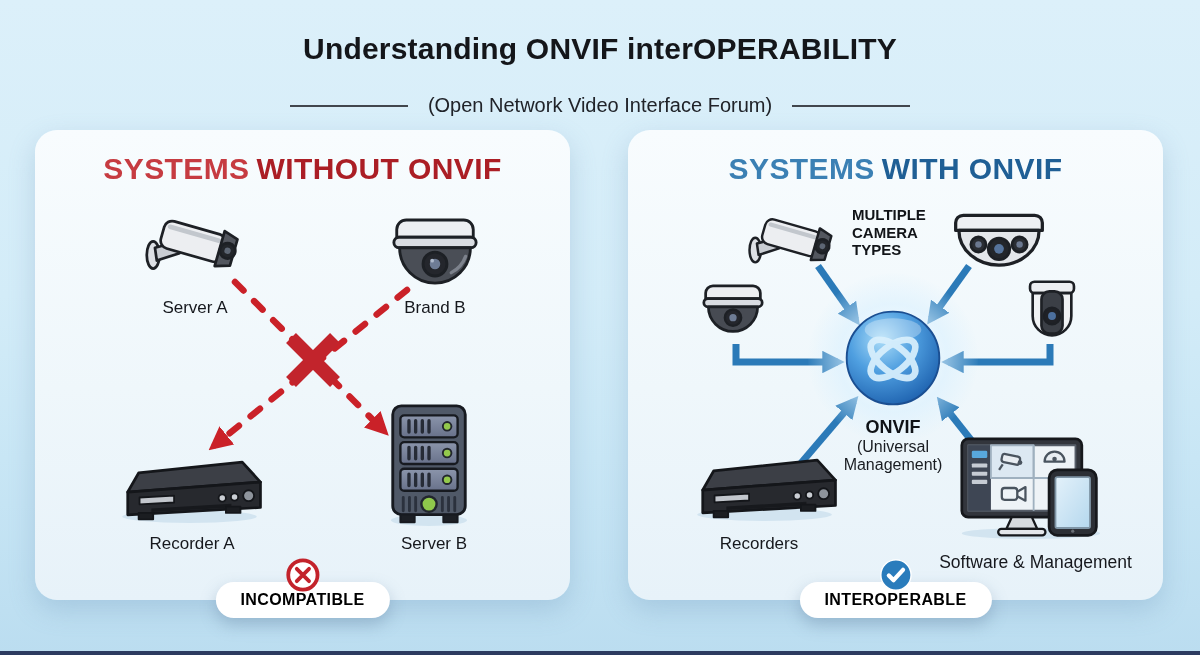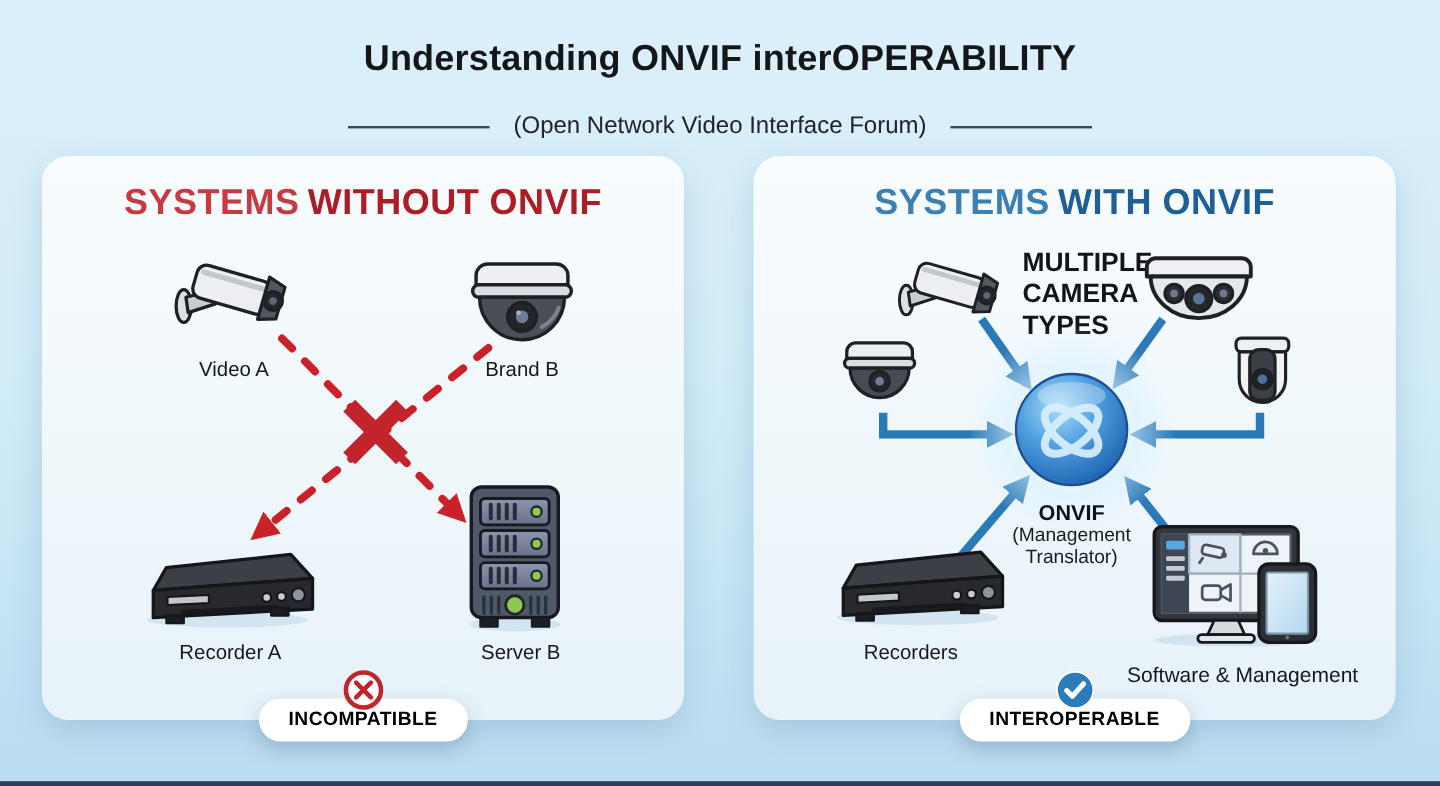--- a/index.html
+++ b/index.html
@@ -15,21 +15,21 @@
     background:linear-gradient(180deg,#f8fcfe 0%,#eff7fb 55%,#e7f2f9 100%);
     box-shadow:0 10px 26px rgba(108,150,185,.30)}
   .panel-left{left:35px}
   .panel-right{left:628px}
   .panel h2{position:absolute;top:22px;width:100%;text-align:center;font-size:30px;font-weight:700;letter-spacing:.4px}
   .hp-red{color:#c63b41;margin-right:7px}.he-red{color:#ab1e25}
   .hp-blue{color:#3b80b4;margin-right:7px}.he-blue{color:#1f5f95}
   .icon{position:absolute}
   .icon svg{display:block;width:100%;height:100%}
   .label{position:absolute;text-align:center;font-size:17px;color:#16181d}
-  .note{position:absolute;left:224px;top:76px;width:105px;font-size:22px;font-weight:700;line-height:1.18;color:#111418}
+  .note{position:absolute;left:224px;top:76px;width:105px;font-size:15px;font-weight:700;line-height:1.18;color:#111418}
   .overlay{position:absolute;left:0;top:0;width:535px;height:470px}
   .glow{position:absolute;left:180px;top:143px;width:170px;height:170px;border-radius:50%;
     background:radial-gradient(circle,rgba(255,255,255,.95) 0%,rgba(216,240,255,.55) 45%,rgba(216,240,255,0) 72%)}
   .sphere{left:213px;top:176px;width:104px;height:104px}
   .hub-label{position:absolute;left:195px;top:287px;width:140px;text-align:center;font-size:18px;font-weight:700;color:#0f1216}
   .hub-sub{position:absolute;left:205px;top:308px;width:120px;text-align:center;font-size:16px;line-height:1.15;color:#191c21}
   .badge{position:absolute;bottom:-18px;left:50%;transform:translateX(-50%);background:#fff;
     border-radius:21px;padding:9px 25px;box-shadow:0 7px 16px rgba(96,130,160,.38);white-space:nowrap}
   .badge-text{font-size:16px;font-weight:700;letter-spacing:.4px;color:#000000}
   .badge-ic{position:absolute;top:-24px;left:50%;transform:translateX(-50%);width:34px;height:34px}
@@ -97,21 +97,21 @@
           <g transform="rotate(16 60 42)">
             <rect x="20" y="27" width="70" height="31" rx="9" fill="#eceef1"></rect>
             <path d="M26 34 h56" stroke="#c2c7cd" stroke-width="5" fill="none" stroke-linecap="round"></path>
             <path d="M85 22 L101 27 L101 57 L85 62 Z" fill="#53575f"></path>
             <circle cx="94" cy="42" r="8.5" fill="#23262b"></circle>
             <circle cx="94" cy="42" r="3.5" fill="#5d6674" stroke="none"></circle>
           </g>
         </g>
       </svg>
     </div>
-    <div class="label lbl-brand-a">Video A</div>
+    <div class="label lbl-brand-a">Server A</div>
 
     <div class="icon dome-b">
       <svg viewBox="0 0 92 78">
         <g stroke="#1d2025" stroke-width="3" stroke-linejoin="round">
           <path d="M16 4 h60 a10 10 0 0 1 10 10 v8 H6 v-8 a10 10 0 0 1 10-10 Z" fill="#edeff2"></path>
           <rect x="3" y="22" width="86" height="11" rx="5.5" fill="#d9dce1"></rect>
           <path d="M9 33 a37 37 0 0 0 74 0 Z" fill="#4a4e56"></path>
           <path d="M63 59 a31 31 0 0 0 15 -17" stroke="#7d828c" stroke-width="3.5" fill="none" stroke-linecap="round"></path>
           <circle cx="46" cy="50" r="12.5" fill="#24262c"></circle>
           <circle cx="46" cy="50" r="5.5" fill="#6e7c95" stroke="none"></circle>
@@ -278,21 +278,21 @@
         </defs>
         <circle cx="55" cy="55" r="49" fill="url(#sph)" stroke="#1b4f92" stroke-width="2"></circle>
         <ellipse cx="55" cy="25" rx="30" ry="12" fill="#ffffff" opacity="0.3"></ellipse>
         <g fill="none" stroke="#d9f0fd" stroke-width="7" opacity="0.92">
           <ellipse cx="55" cy="56" rx="28" ry="13.5" transform="rotate(-38 55 56)"></ellipse>
           <ellipse cx="55" cy="56" rx="28" ry="13.5" transform="rotate(38 55 56)"></ellipse>
         </g>
       </svg>
     </div>
     <div class="hub-label">ONVIF</div>
-    <div class="hub-sub">(Management Translator)</div>
+    <div class="hub-sub">(Universal Management)</div>
 
     <div class="icon recorders-r">
       <svg viewBox="0 0 165 82">
         <ellipse cx="82" cy="73" rx="74" ry="7" fill="#d2e4f0"></ellipse>
         <g stroke="#14161a" stroke-width="3" stroke-linejoin="round">
           <polygon points="26,25 140,13 160,35 14,46" fill="#3c3f46"></polygon>
           <polygon points="14,46 160,35 160,63 14,71" fill="#27292e"></polygon>
           <polygon points="27,52 65,50 65,57.5 27,59.5" fill="#c3c7cd" stroke-width="2"></polygon>
           <polygon points="40,64 128,59 128,63 40,68" fill="#17191d" stroke="none"></polygon>
           <circle cx="118" cy="52.5" r="4" fill="#caced4" stroke-width="2"></circle>

